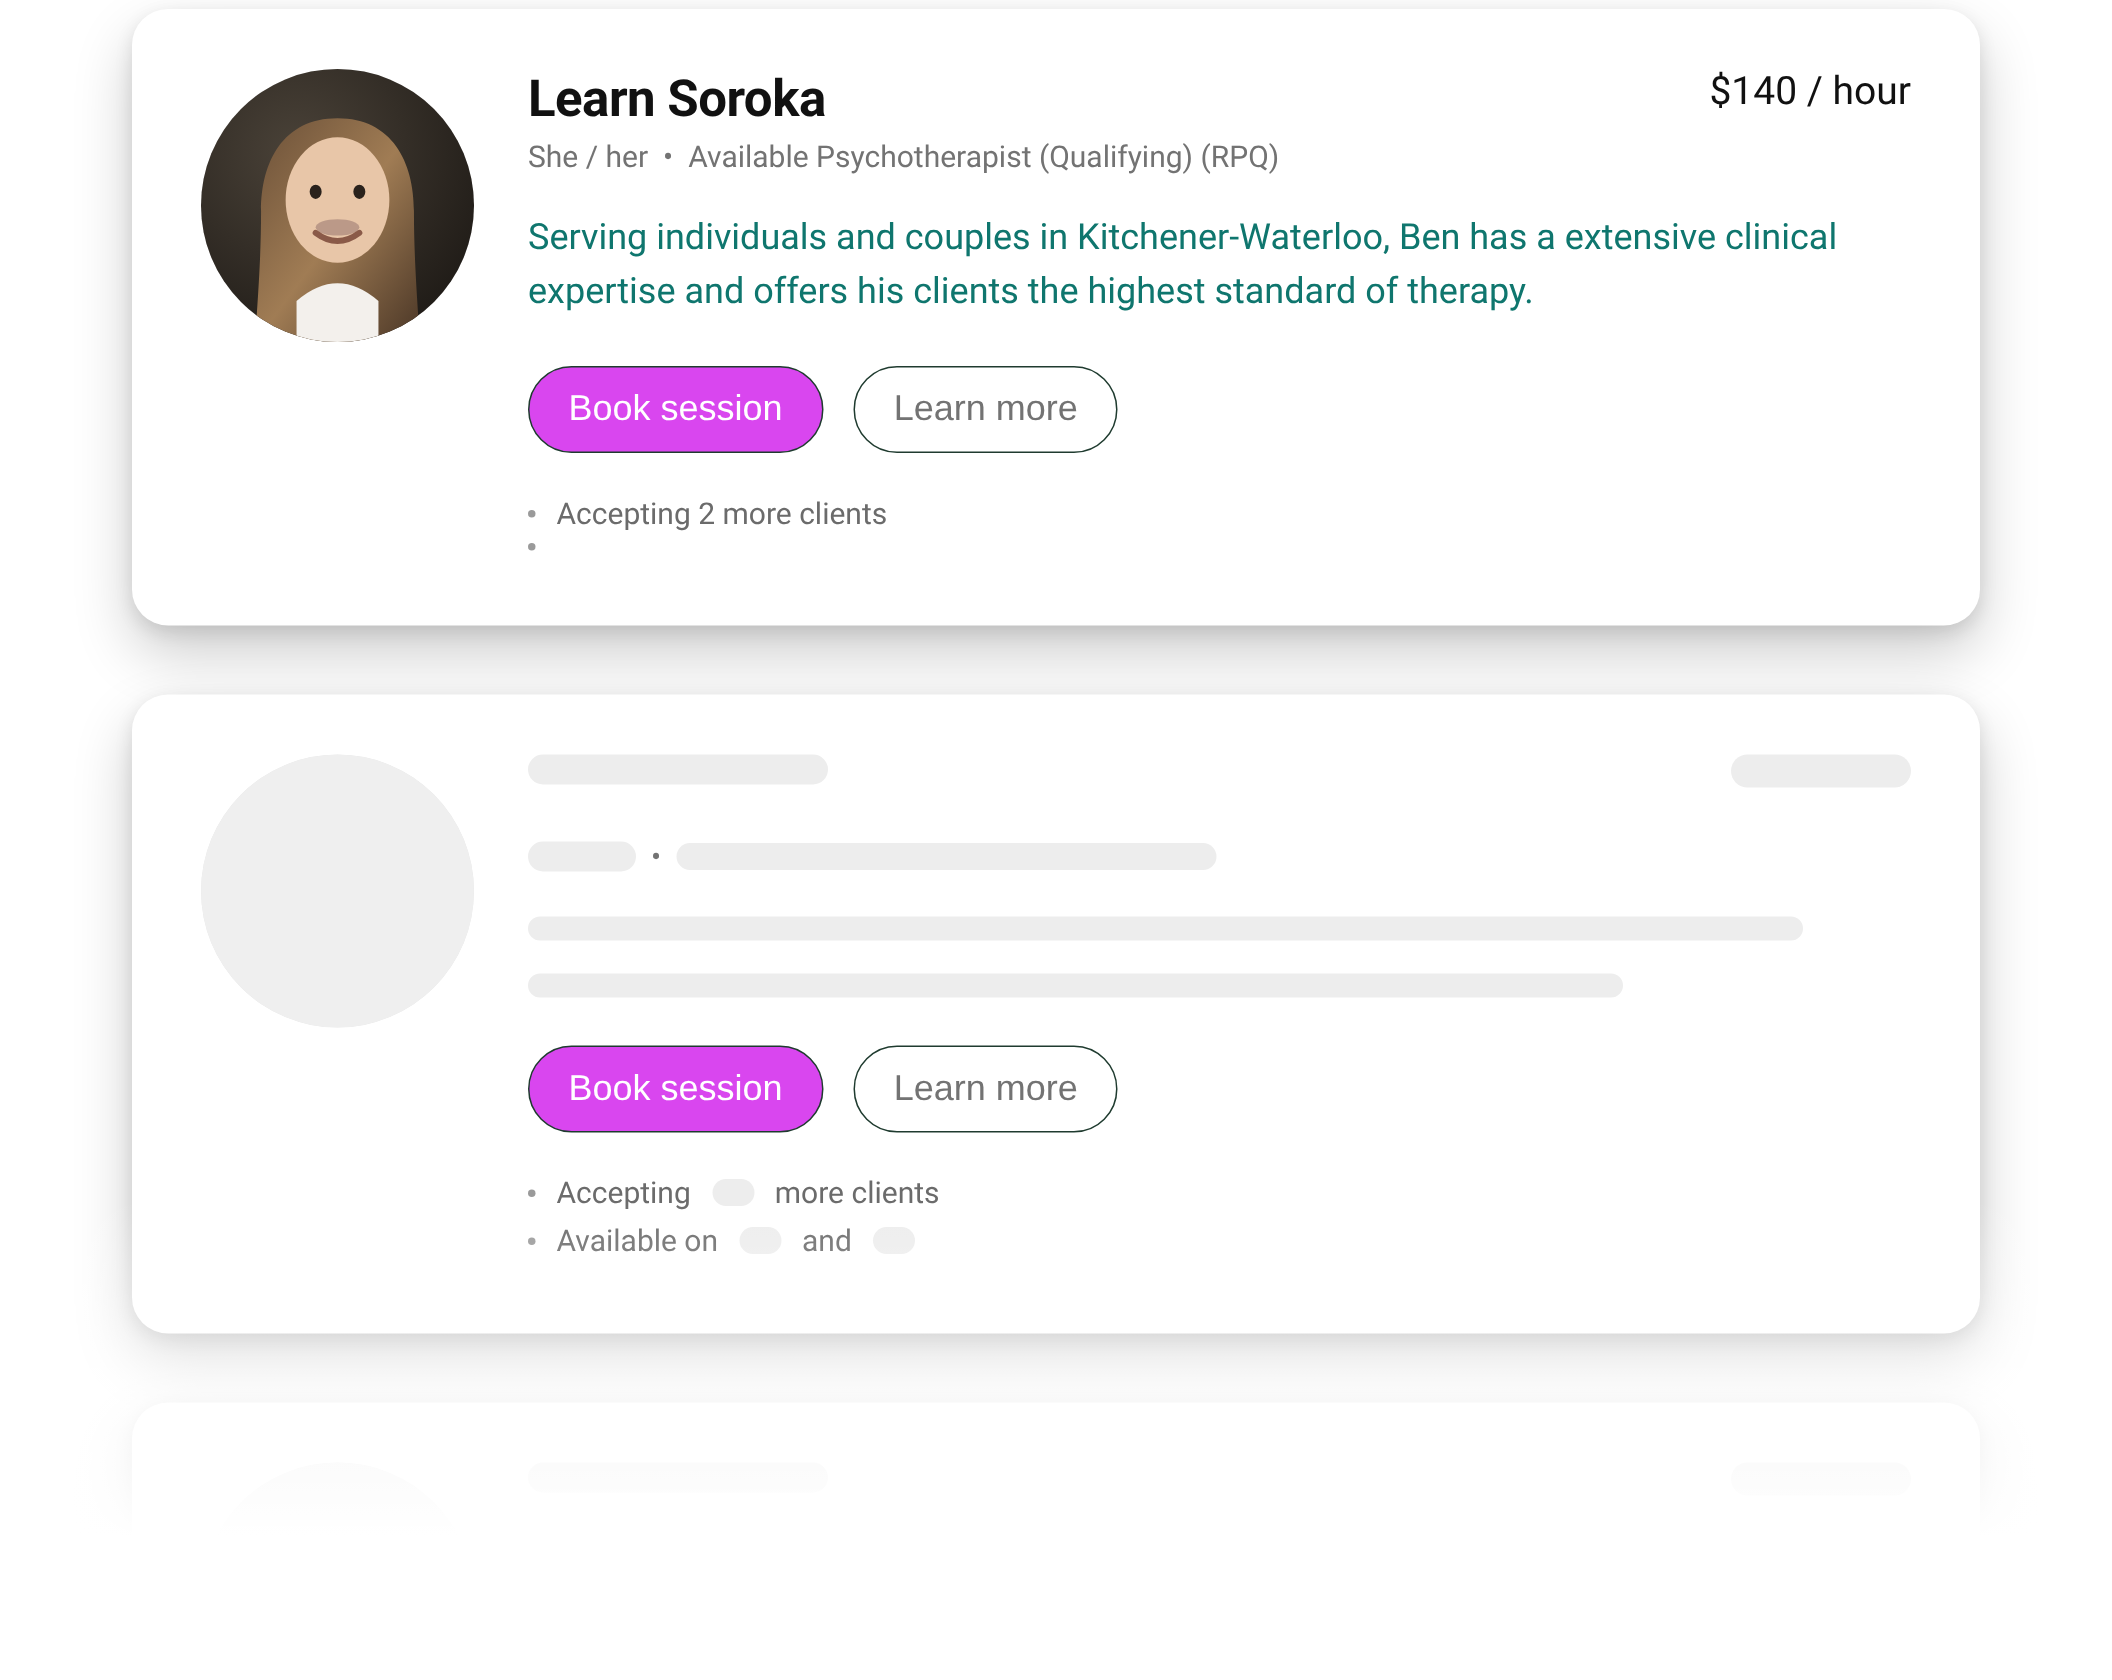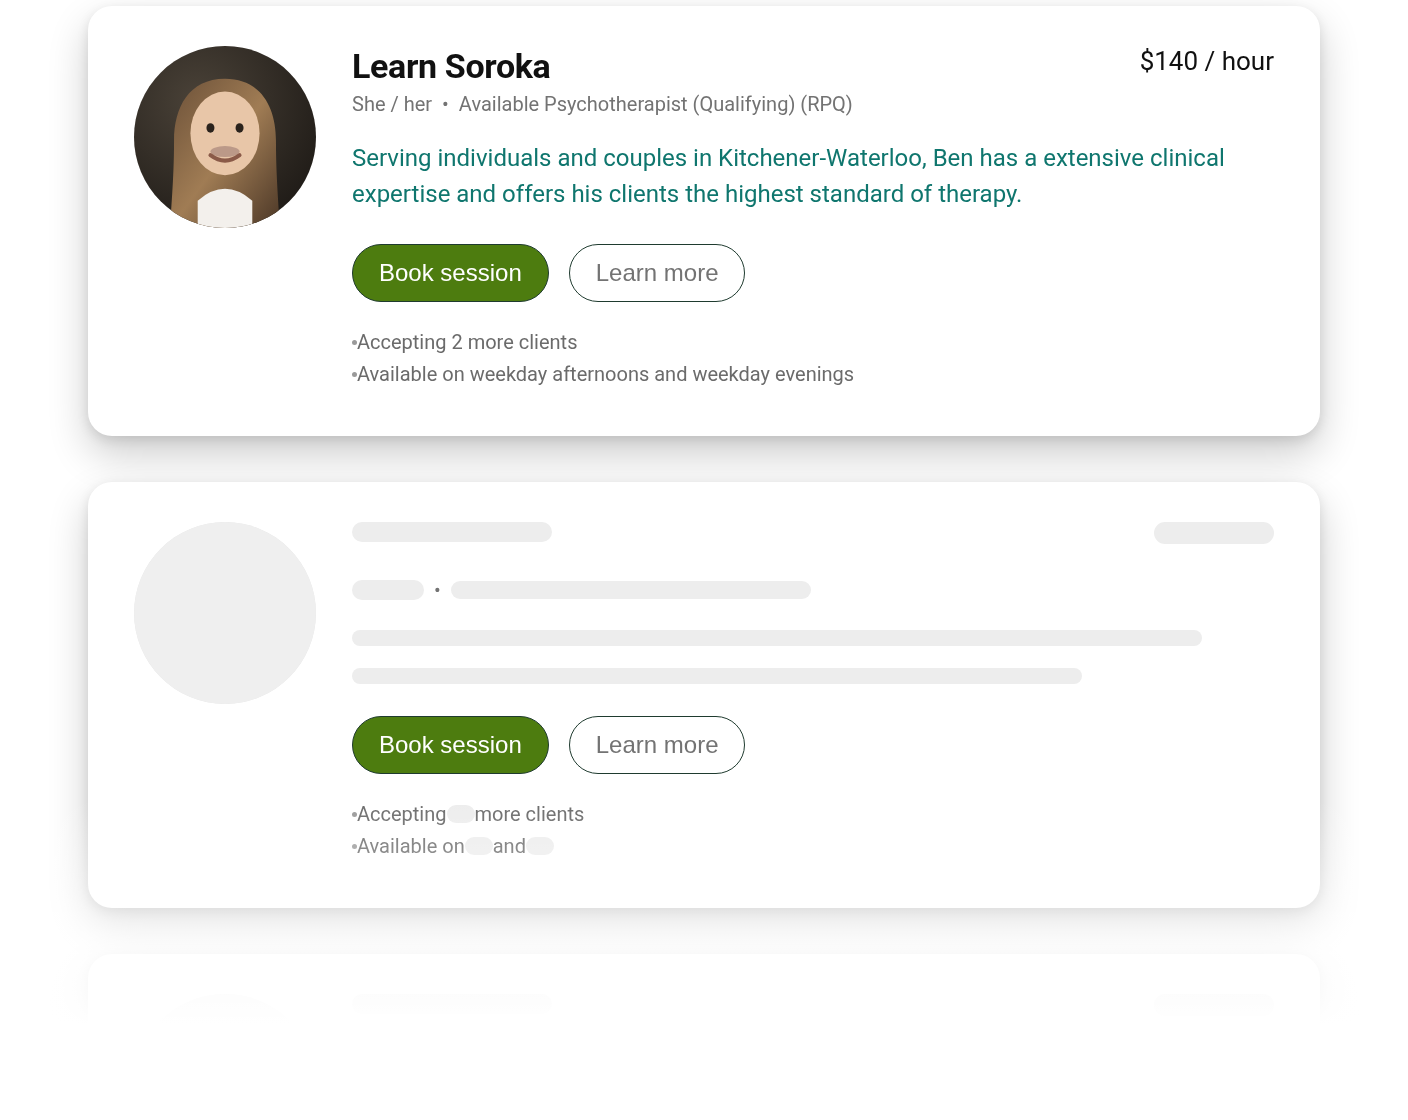--- a/index.html
+++ b/index.html
@@ -98,38 +98,39 @@
   }
   .btn {
     font-size: 24px;
     font-weight: 500;
     padding: 14px 26px;
     border-radius: 999px;
     cursor: pointer;
     border: 1.5px solid transparent;
   }
   .btn-primary {
-    background: #4d7c0f;
+    background: #d946ef;
     color: #ffffff;
     border-color: #1f3b2f;
   }
   .btn-secondary {
     background: #ffffff;
     color: #737373;
     border-color: #1f3b2f;
   }
   .bullets {
     list-style: none;
     margin-top: 28px;
     color: #6b6b6b;
     font-size: 20px;
   }
   .bullets li {
     display: flex;
     align-items: center;
+    gap: 14px;
     margin-bottom: 8px;
     flex-wrap: wrap;
   }
   .bullet-dot {
     width: 5px; height: 5px;
     background: #9a9a9a;
     border-radius: 50%;
     display: inline-block;
     flex-shrink: 0;
   }
@@ -197,21 +198,20 @@
         <button class="btn btn-primary">Book session</button>
         <button class="btn btn-secondary">Learn more</button>
       </div>
       <ul class="bullets">
         <li>
           <span class="bullet-dot"></span>
           <span>Accepting 2 more clients</span>
         </li>
         <li>
           <span class="bullet-dot"></span>
-          <span>Available on weekday afternoons and weekday evenings</span>
         </li>
       </ul>
     </div>
   </div>
 
   <div class="card">
     <div class="avatar">
       <div class="avatar-placeholder"></div>
     </div>
     <div class="content">

